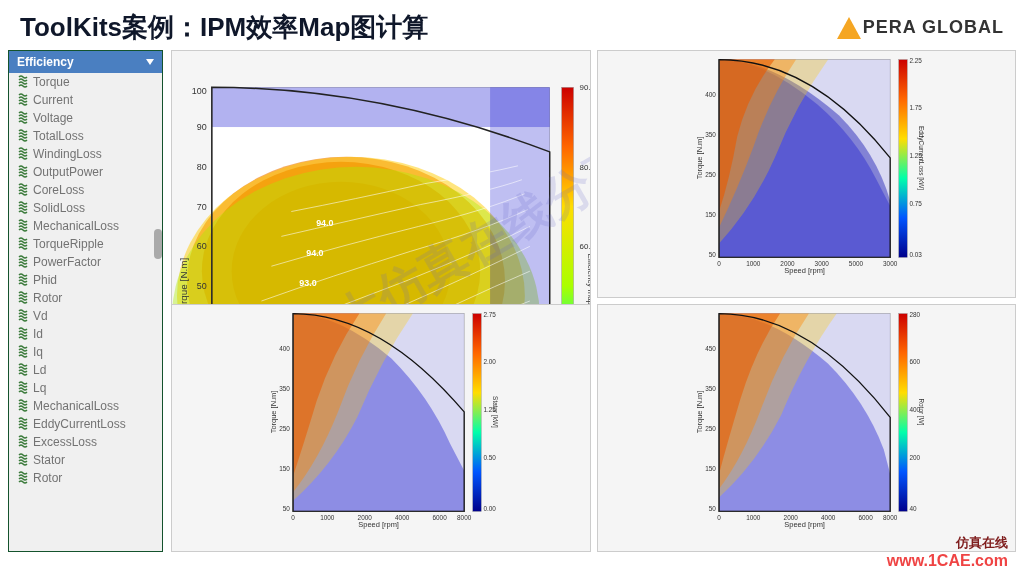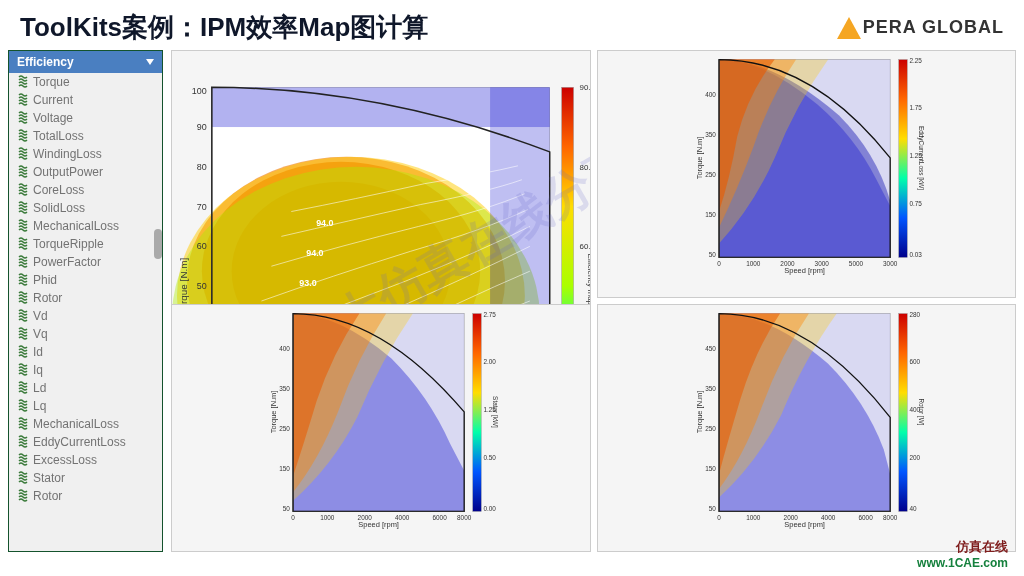--- a/index.html
+++ b/index.html
@@ -169,22 +169,22 @@
       bottom: 6px;
       right: 16px;
       text-align: right;
     }
     .footer-text1 {
       color: #7f1d1d;
       font-size: 13px;
       font-weight: bold;
     }
     .footer-text2 {
-      color: #15803d;
-      font-size: 12px;
+      color: #ef4444;
+      font-size: 16px;
       font-weight: bold;
     }
   </style>
 </head>
 <body>
 
 <div class="header">
   <span class="page-title">ToolKits案例：IPM效率Map图计算</span>
   <div class="logo-area">
     <div class="logo-triangle"></div>
@@ -277,26 +277,20 @@
         <svg class="sidebar-zigzag" viewBox="0 0 12 14" fill="none">
           <path d="M2,2 Q4,0 6,2 Q8,4 10,2 M2,5 Q4,3 6,5 Q8,7 10,5 M2,8 Q4,6 6,8 Q8,10 10,8 M2,11 Q4,9 6,11 Q8,13 10,11" stroke="#3a7a3a" stroke-width="1.5"></path>
         </svg>
         <span>Rotor</span>
       </div>
       <div class="sidebar-item-row">
         <svg class="sidebar-zigzag" viewBox="0 0 12 14" fill="none">
           <path d="M2,2 Q4,0 6,2 Q8,4 10,2 M2,5 Q4,3 6,5 Q8,7 10,5 M2,8 Q4,6 6,8 Q8,10 10,8 M2,11 Q4,9 6,11 Q8,13 10,11" stroke="#3a7a3a" stroke-width="1.5"></path>
         </svg>
         <span>Vd</span>
-      </div>
-      <div class="sidebar-item-row">
-        <svg class="sidebar-zigzag" viewBox="0 0 12 14" fill="none">
-          <path d="M2,2 Q4,0 6,2 Q8,4 10,2 M2,5 Q4,3 6,5 Q8,7 10,5 M2,8 Q4,6 6,8 Q8,10 10,8 M2,11 Q4,9 6,11 Q8,13 10,11" stroke="#3a7a3a" stroke-width="1.5"></path>
-        </svg>
-        <span>Vq</span>
       </div>
       <div class="sidebar-item-row">
         <svg class="sidebar-zigzag" viewBox="0 0 12 14" fill="none">
           <path d="M2,2 Q4,0 6,2 Q8,4 10,2 M2,5 Q4,3 6,5 Q8,7 10,5 M2,8 Q4,6 6,8 Q8,10 10,8 M2,11 Q4,9 6,11 Q8,13 10,11" stroke="#3a7a3a" stroke-width="1.5"></path>
         </svg>
         <span>Id</span>
       </div>
       <div class="sidebar-item-row">
         <svg class="sidebar-zigzag" viewBox="0 0 12 14" fill="none">
           <path d="M2,2 Q4,0 6,2 Q8,4 10,2 M2,5 Q4,3 6,5 Q8,7 10,5 M2,8 Q4,6 6,8 Q8,10 10,8 M2,11 Q4,9 6,11 Q8,13 10,11" stroke="#3a7a3a" stroke-width="1.5"></path>

